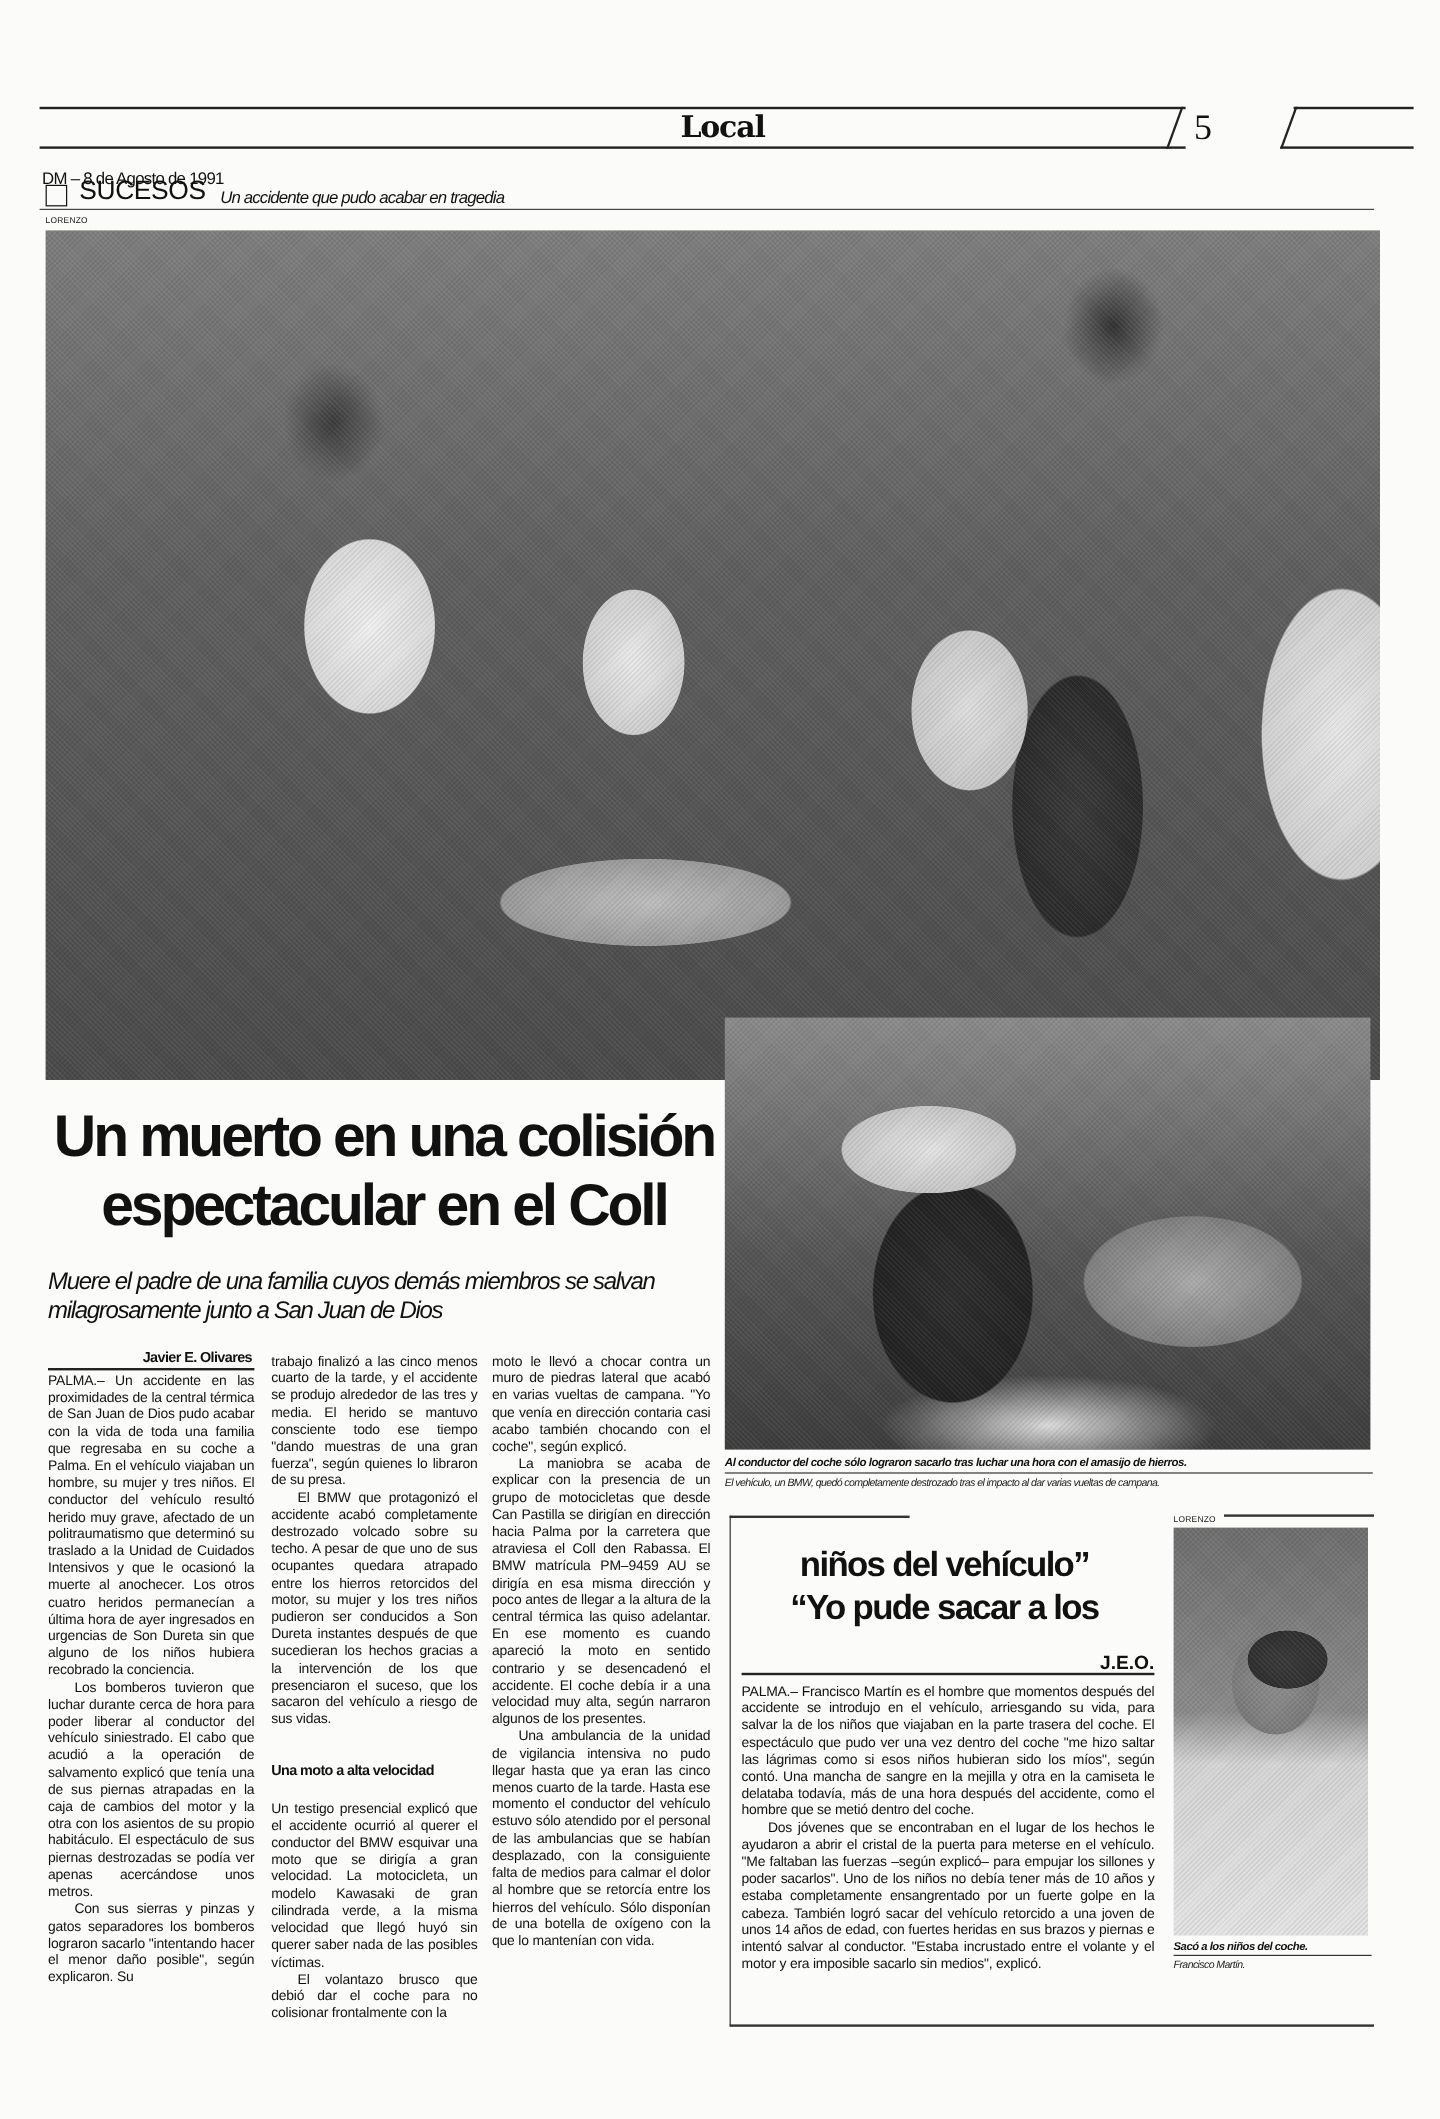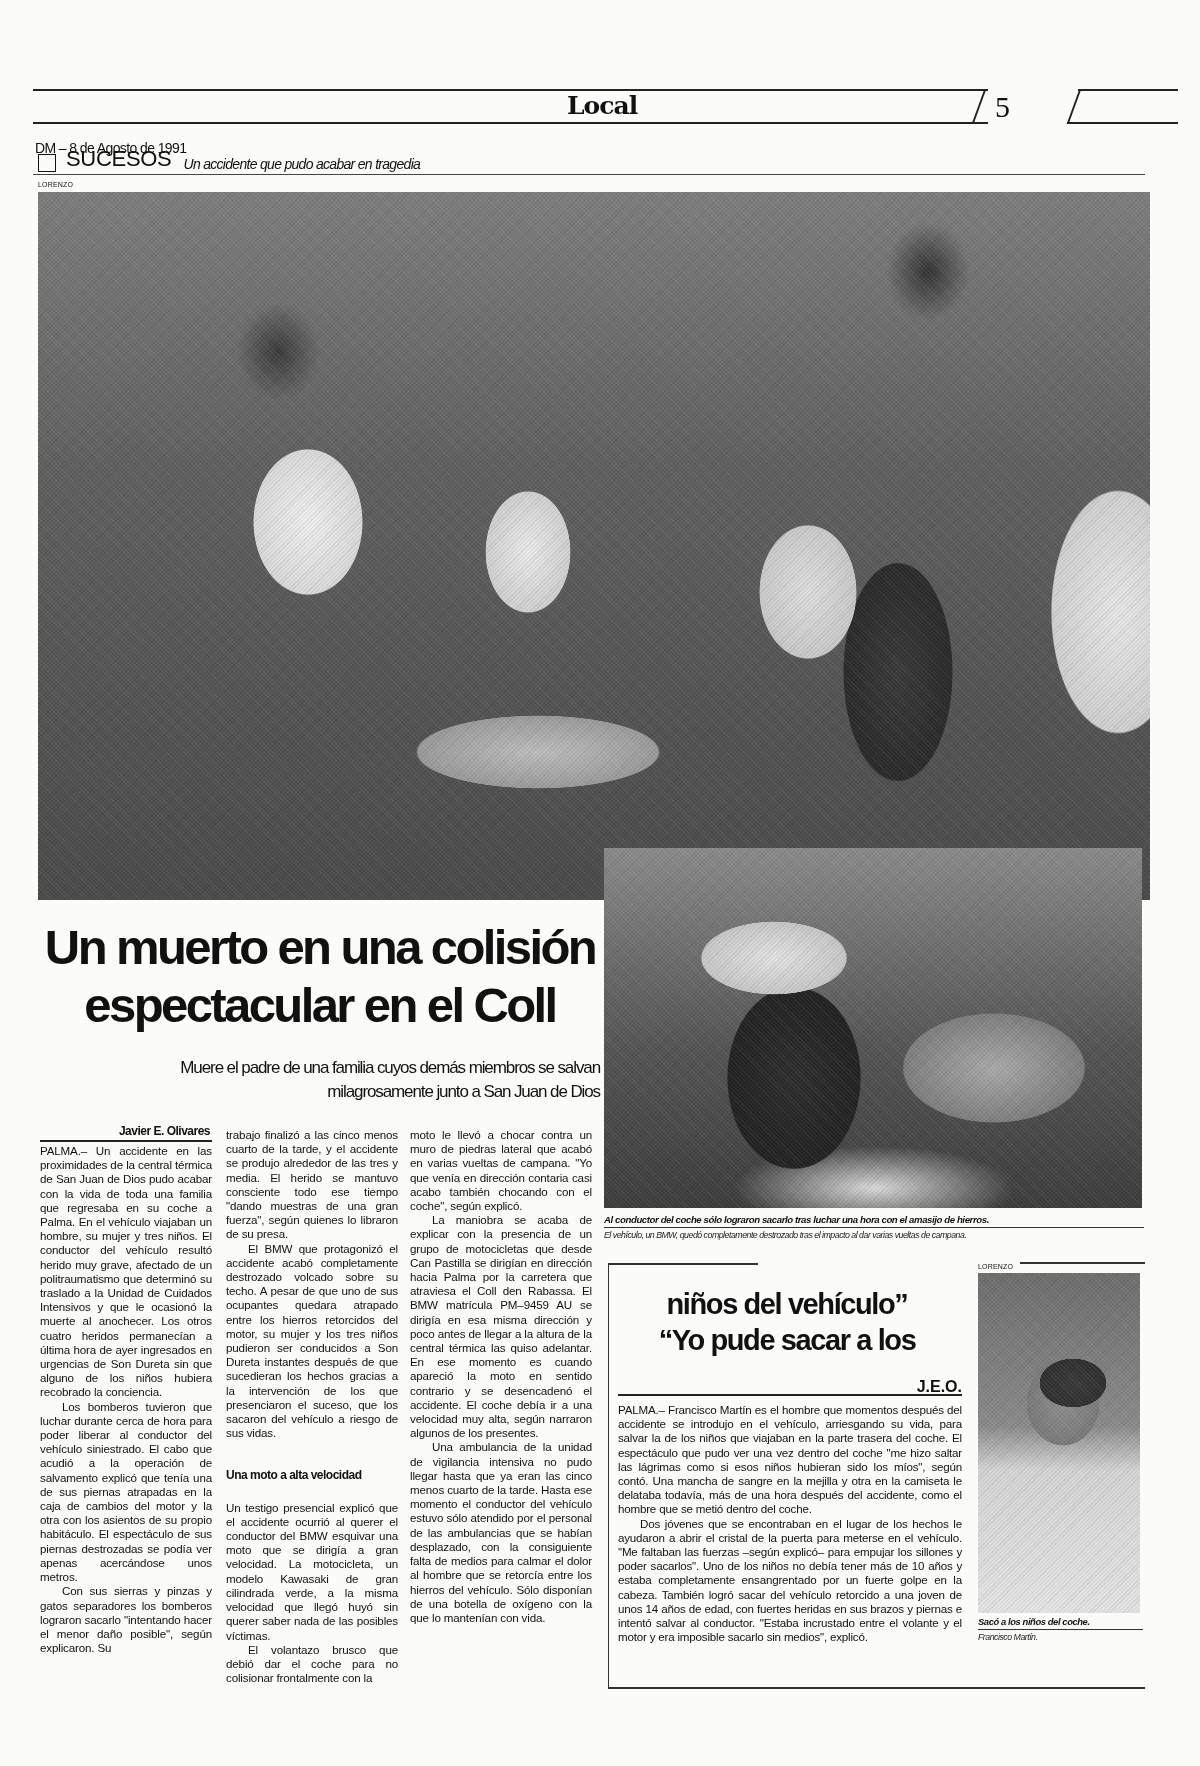--- a/index.html
+++ b/index.html
@@ -56,22 +56,22 @@
       radial-gradient(ellipse 60px 70px at 85px 130px, #8e8e8e 0%, #7a7a7a 60%, transparent 61%),
       linear-gradient(180deg, #6e6e6e 0%, #8a8a8a 45%, #d4d4d4 58%, #e3e3e3 100%);
   }
   .grain { position: absolute; inset: 0;
     background-image: repeating-linear-gradient(45deg, rgba(255,255,255,0.06) 0 1px, transparent 1px 3px),
                       repeating-linear-gradient(-45deg, rgba(0,0,0,0.07) 0 1px, transparent 1px 3px); }
 
   
   .headline { position: absolute; left: 40px; top: 918px; width: 560px; text-align: center;
     font-family: "Liberation Sans", sans-serif; font-weight: bold; font-size: 49px; line-height: 58px; letter-spacing: -2.6px; }
-  .subhead { position: absolute; left: 40px; top: 1056px; width: 560px; text-align: right;
-    font-size: 17px; line-height: 24px; letter-spacing: -1.1px; }
+  .subhead { position: absolute; left: 40px; top: 1056px; width: 560px; text-align: left;
+    font-style: italic; font-size: 20px; line-height: 24px; letter-spacing: -1.1px; }
 
   
   .byline { position: absolute; font-weight: bold; font-size: 12px; letter-spacing: -0.5px; text-align: right; }
   .byline-rule { position: absolute; height: 1.5px; background: #222; }
 
   
   .col { position: absolute; font-size: 11.6px; line-height: 14.2px; text-align: justify; letter-spacing: -0.15px; hyphens: manual; }
   .col p { text-indent: 0; }
   .col p + p { text-indent: 22px; }
   .col .first { text-indent: 0 !important; }

